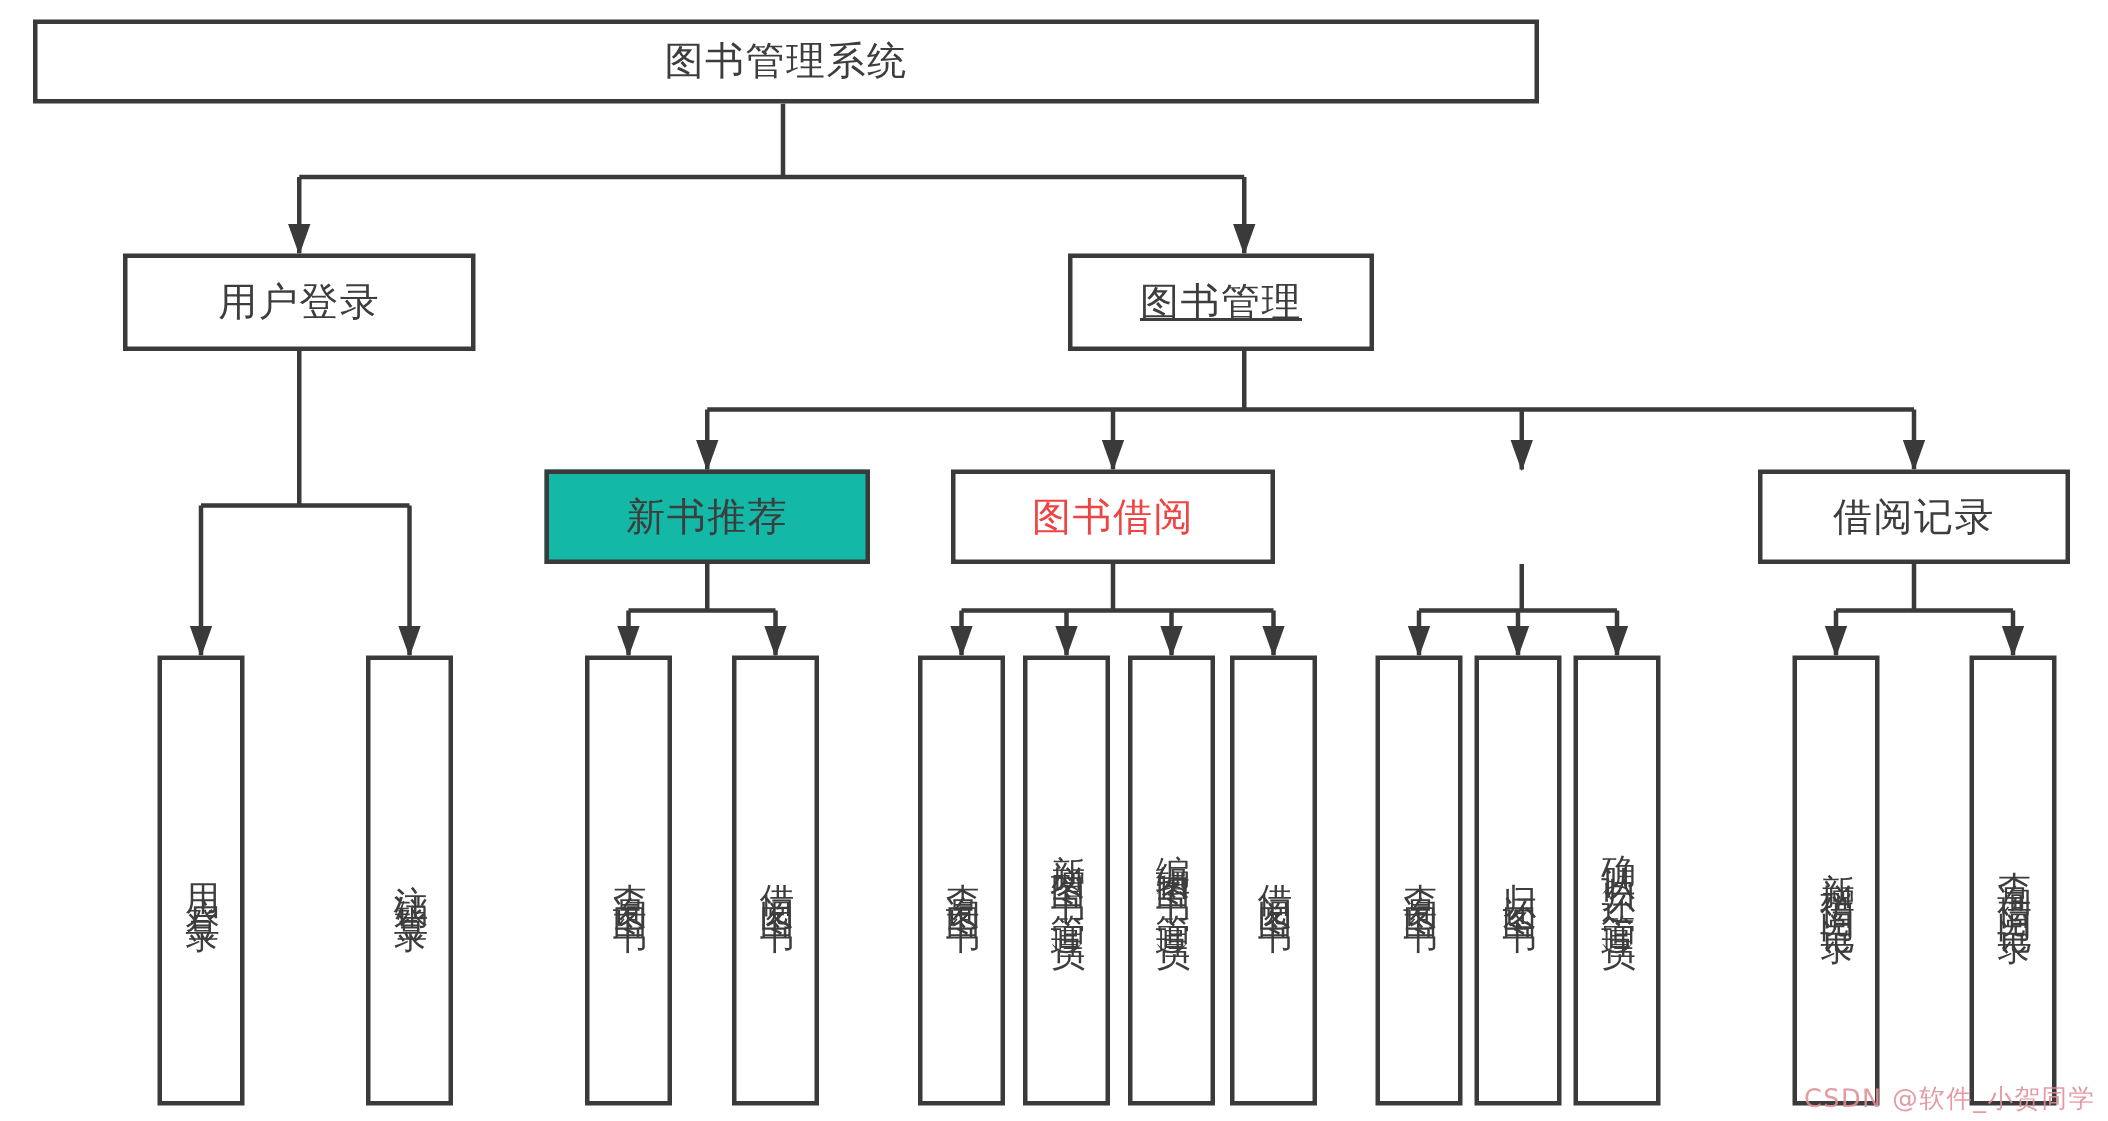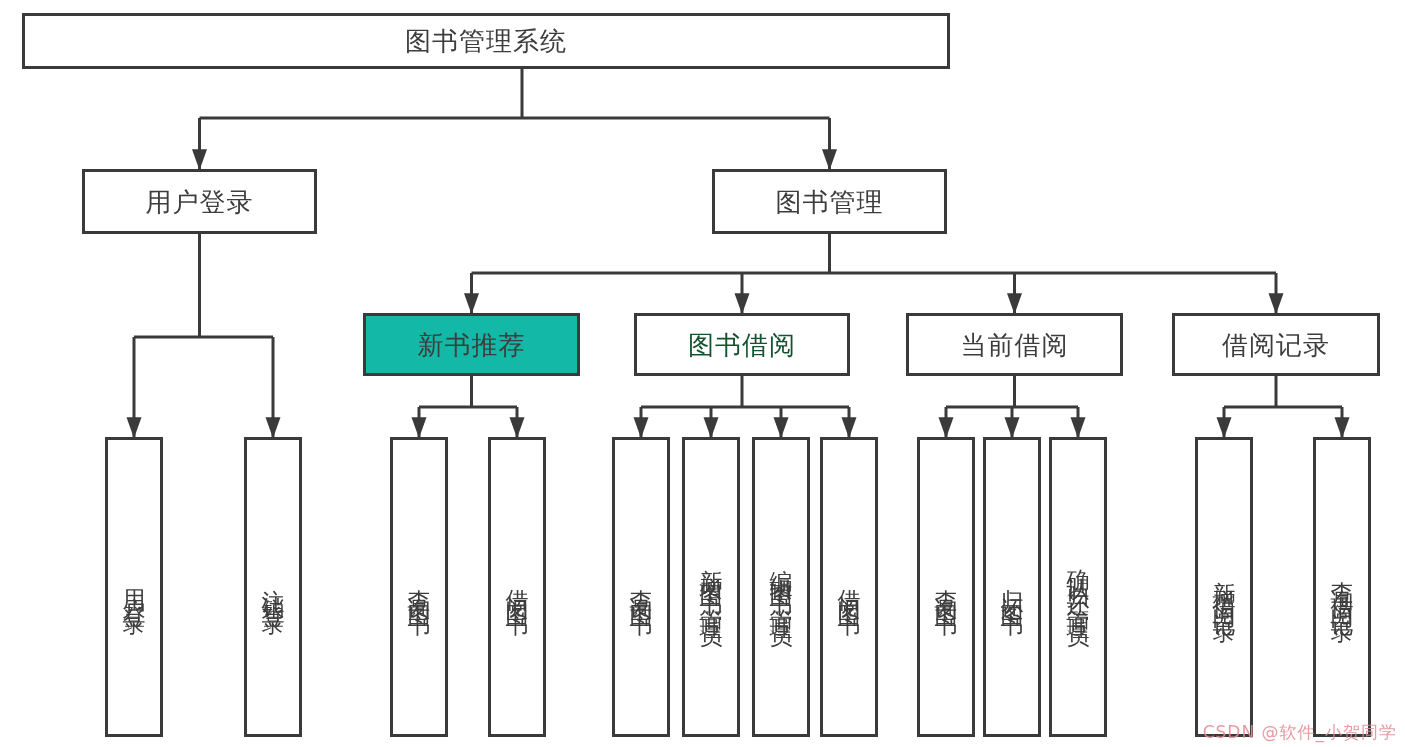--- a/index.html
+++ b/index.html
@@ -80,37 +80,34 @@
         <path d="M1014.5,376 V407 M946,407 H1078" stroke="#3a3a3a" stroke-width="3"></path>
         <path d="M946,407 V437" stroke="#3a3a3a" stroke-width="3" marker-end="url(#arrowhead)"></path>
         <path d="M1012,407 V437" stroke="#3a3a3a" stroke-width="3" marker-end="url(#arrowhead)"></path>
         <path d="M1078,407 V437" stroke="#3a3a3a" stroke-width="3" marker-end="url(#arrowhead)"></path>
         <path d="M1276,376 V407 M1224,407 H1342" stroke="#3a3a3a" stroke-width="3"></path>
         <path d="M1224,407 V437" stroke="#3a3a3a" stroke-width="3" marker-end="url(#arrowhead)"></path>
         <path d="M1342,407 V437" stroke="#3a3a3a" stroke-width="3" marker-end="url(#arrowhead)"></path>
       </g>
   </svg>
   <div id="nodes">
-      <div class="node h" style="left: 22px; top: 13px; width: 928px; height: 56px; border-color: rgb(58, 58, 58); background: rgb(255, 255, 255);">
+      <div class="node h" style="left: 22px; top: 13px; width: 1004px; height: 56px; border-color: rgb(58, 58, 58); background: rgb(255, 255, 255);">
         <span style="color: rgb(61, 61, 61);">图书管理系统</span>
       </div>
       <div class="node h" style="left: 82px; top: 169px; width: 235px; height: 65px; border-color: rgb(58, 58, 58); background: rgb(255, 255, 255);">
         <span style="color: rgb(61, 61, 61);">用户登录</span>
       </div>
-      <div class="node h" style="left: 712px; top: 169px; width: 235px; height: 65px; border-color: rgb(58, 58, 58); background: rgb(255, 255, 255);">
+      <div class="node h" style="left: 712px; top: 169px; width: 204px; height: 65px; border-color: rgb(58, 58, 58); background: rgb(255, 255, 255); text-decoration: underline;">
         <span style="color: rgb(61, 61, 61);">图书管理</span>
       </div>
       <div class="node h" style="left: 363px; top: 313px; width: 217px; height: 63px; border-color: rgb(58, 58, 58); background: #14b8a6;">
         <span style="color: rgb(61, 61, 61);">新书推荐</span>
       </div>
       <div class="node h" style="left: 634px; top: 313px; width: 216px; height: 63px; border-color: rgb(58, 58, 58); background: rgb(255, 255, 255);">
-        <span style="color: #14532d;">图书借阅</span>
-      </div>
-      <div class="node h" style="left: 906px; top: 313px; width: 217px; height: 63px; border-color: rgb(58, 58, 58); background: rgb(255, 255, 255);">
-        <span style="color: rgb(61, 61, 61);">当前借阅</span>
+        <span style="color: #ef4444;">图书借阅</span>
       </div>
       <div class="node h" style="left: 1172px; top: 313px; width: 208px; height: 63px; border-color: rgb(58, 58, 58); background: rgb(255, 255, 255);">
         <span style="color: rgb(61, 61, 61);">借阅记录</span>
       </div>
       <div class="node v" style="left: 105px; top: 437px; width: 58px; height: 300px; border-color: rgb(58, 58, 58); background: rgb(255, 255, 255);">
         <span style="color: rgb(61, 61, 61);">用户登录</span>
       </div>
       <div class="node v" style="left: 244px; top: 437px; width: 58px; height: 300px; border-color: rgb(58, 58, 58); background: rgb(255, 255, 255);">
         <span style="color: rgb(61, 61, 61);">注销登录</span>
       </div>

